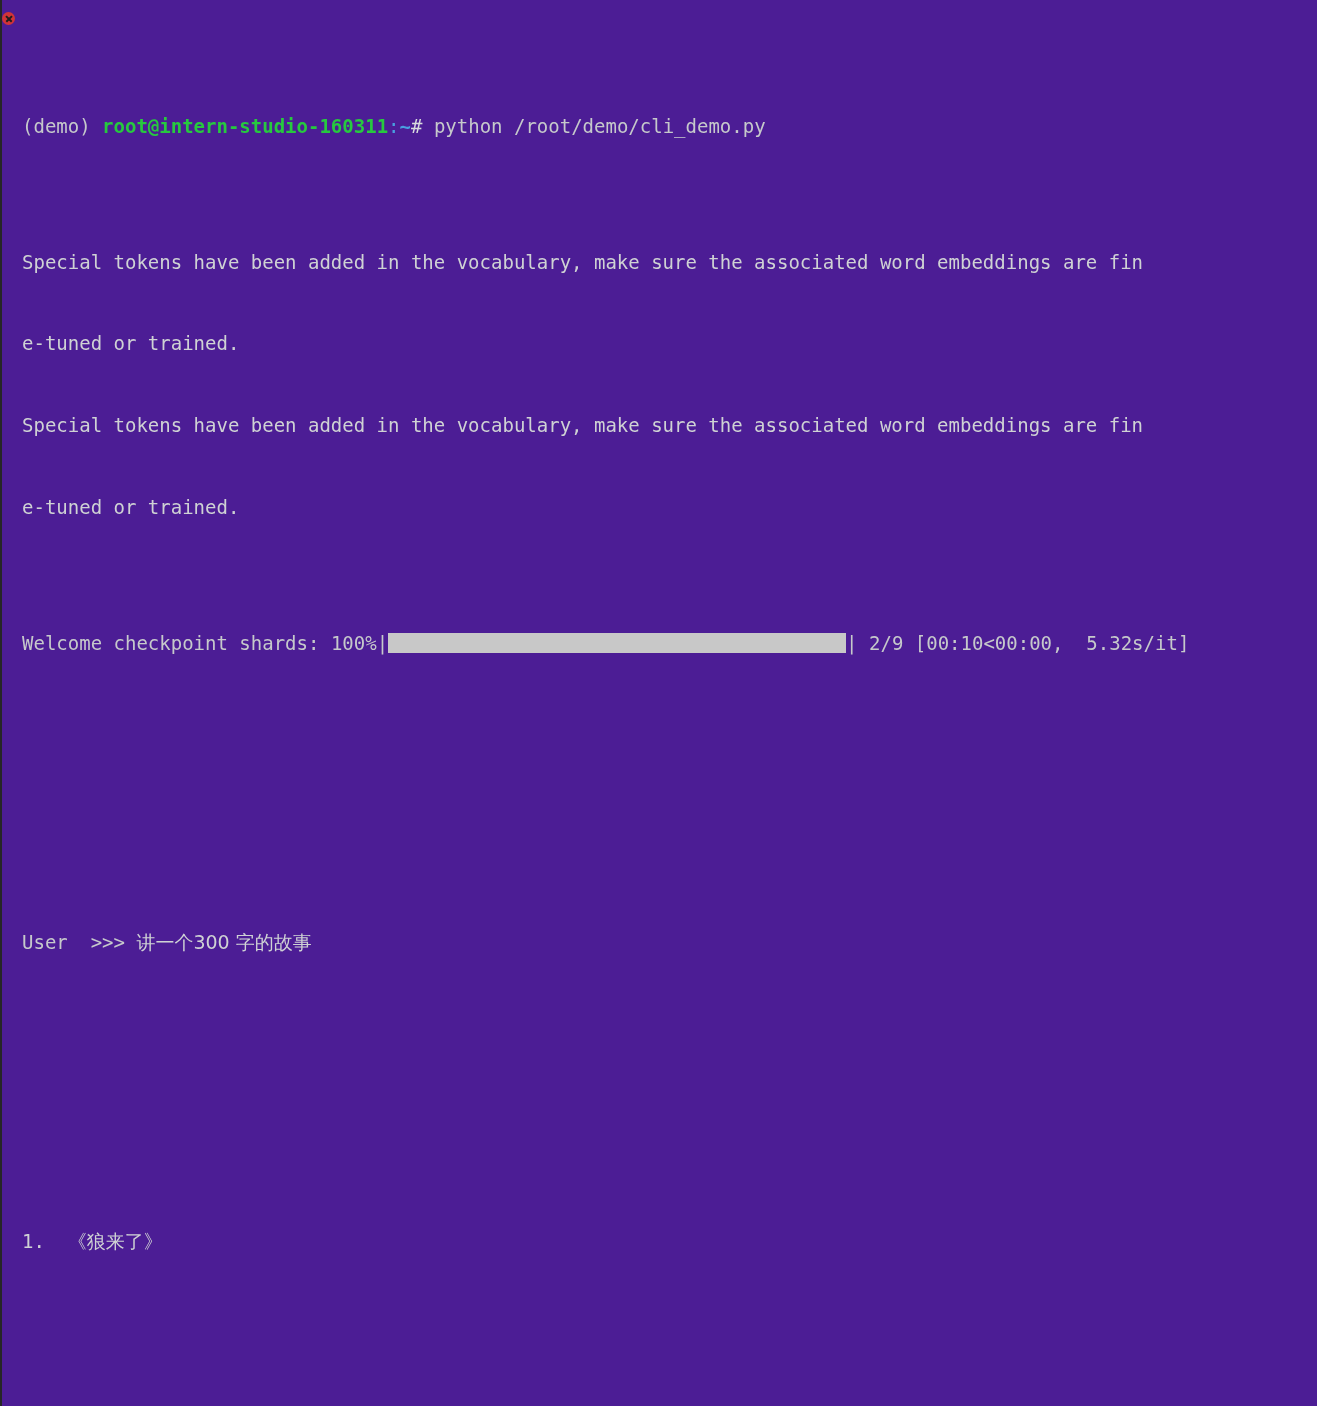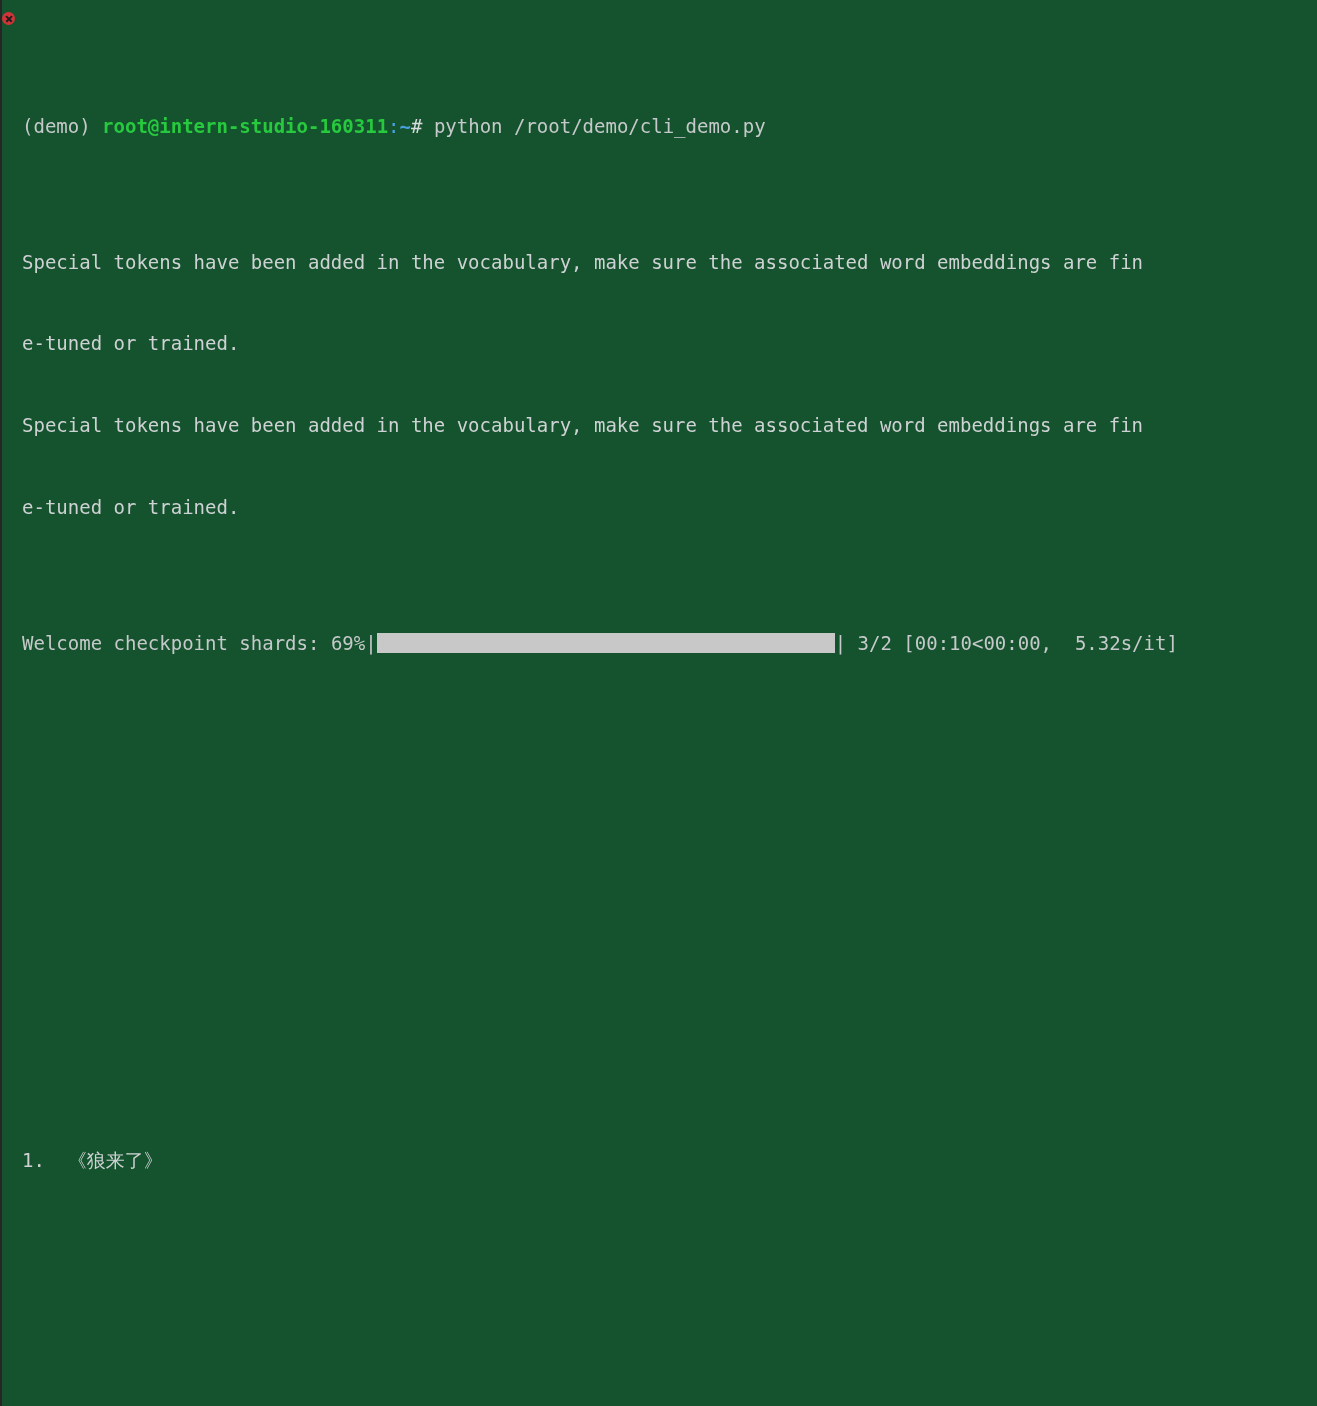--- a/index.html
+++ b/index.html
@@ -10,21 +10,21 @@
   body {
     width: 1317px;
     height: 1406px;
     overflow: hidden;
     font-family: "DejaVu Sans Mono", "Liberation Mono", monospace;
   }
   #terminal {
     position: relative;
     width: 1317px;
     height: 1406px;
-    background: #14532d;
+    background: #4c1d95;
     box-sizing: border-box;
     padding: 4px 0 0 0;
   }
   
   #gutter {
     position: absolute;
     left: 0;
     top: 0;
     width: 2px;
     height: 100%;
@@ -110,27 +110,28 @@
     
     <div class="line"><span class="errmark"></span><span class="dim">(demo)</span><span class="dim"> </span><span class="grn-b">root@intern-studio-160311</span><span class="blu">:</span><span class="blu-b">~</span><span class="white">#</span><span class="dim"> </span><span class="dim">python /root/demo/cli_demo.py</span></div>
 
     
     <div class="line">Special tokens have been added in the vocabulary, make sure the associated word embeddings are fin</div>
     <div class="line">e-tuned or trained.</div>
     <div class="line">Special tokens have been added in the vocabulary, make sure the associated word embeddings are fin</div>
     <div class="line">e-tuned or trained.</div>
 
     
-    <div class="line"><span class="dim">Welcome checkpoint shards:</span><span class="dim"> </span><span class="dim">69%</span><span class="dim">|</span><span class="pbar"></span><span class="dim">|</span><span class="dim"> </span><span class="dim">3/2</span><span class="dim"> </span><span class="dim">[00:10&lt;00:00,  5.32s/it]</span></div>
+    <div class="line"><span class="dim">Welcome checkpoint shards:</span><span class="dim"> </span><span class="dim">100%</span><span class="dim">|</span><span class="pbar"></span><span class="dim">|</span><span class="dim"> </span><span class="dim">2/9</span><span class="dim"> </span><span class="dim">[00:10&lt;00:00,  5.32s/it]</span></div>
 
     
 
     <div class="line"> </div>
 
     
+    <div class="line"><span class="dim">User</span><span class="dim">  </span><span class="dim">&gt;&gt;&gt;</span><span class="dim"> </span><span class="cn">讲一个300 字的故事</span></div>
 
     
 
     <div class="line"> </div>
 
     
     <div id="story-list"><div class="line list-line"><span class="num">1.</span><span>  </span><span class="cn">《狼来了》</span></div></div>
 
     
     

